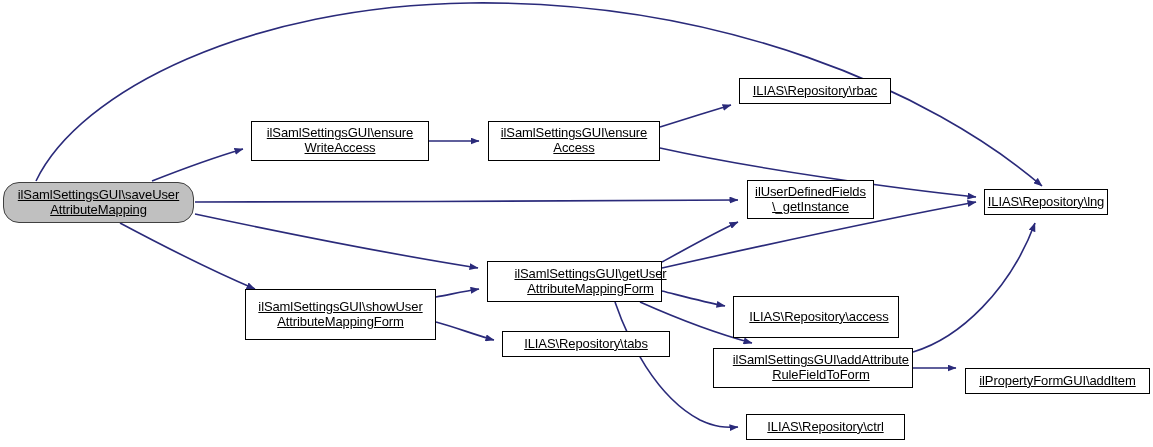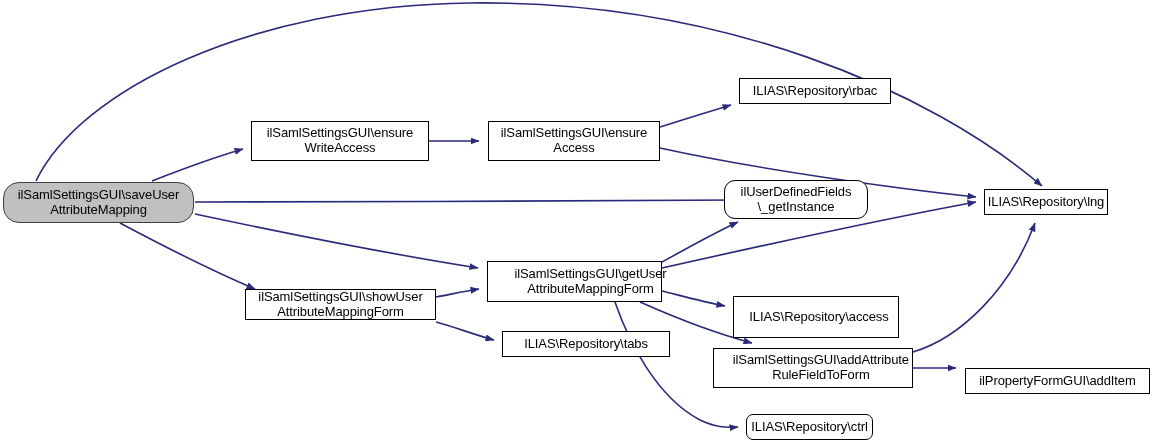--- a/index.html
+++ b/index.html
@@ -39,20 +39,21 @@
     white-space: pre-line;
   }
   .graph-node.root-node {
     background: #c0c0c0;
     border: 1px solid #404040;
   }
   .node-label {
     display: block;
     padding: 0 3px;
     white-space: pre-line;
+    text-decoration: underline;
   }
 </style>
 </head>
 <body>
 
 <div id="graph-root">
 
   <svg id="edge-layer" viewBox="0 0 1153 447" width="1153" height="447" xmlns="http://www.w3.org/2000/svg">
     <defs>
       <marker id="arrowhead" markerWidth="9" markerHeight="7" refX="8.5" refY="3.5" orient="auto" markerUnits="userSpaceOnUse">
@@ -114,31 +115,31 @@
   </div>
 
   <div class="graph-node" style="left:739px; top:78px; width:152px; height:26px;">
     <span class="node-label">ILIAS\Repository\rbac</span>
   </div>
 
   <div class="graph-node" style="left:984px; top:189px; width:124px; height:26px;">
     <span class="node-label">ILIAS\Repository\lng</span>
   </div>
 
-  <div class="graph-node" style="left:724px; top:180px; width:144px; height:39px;border-radius:11px;">
+  <div class="graph-node" style="left:747px; top:180px; width:127px; height:39px;">
     <span class="node-label">ilUserDefinedFields
 \_getInstance</span>
   </div>
 
   <div class="graph-node" style="left:487px; top:261px; width:175px; height:41px;padding-left:32px;">
     <span class="node-label">ilSamlSettingsGUI\getUser
 AttributeMappingForm</span>
   </div>
 
-  <div class="graph-node" style="left:245px; top:289px; width:191px; height:31px;">
+  <div class="graph-node" style="left:245px; top:289px; width:191px; height:51px;">
     <span class="node-label">ilSamlSettingsGUI\showUser
 AttributeMappingForm</span>
   </div>
 
   <div class="graph-node" style="left:502px; top:331px; width:168px; height:26px;">
     <span class="node-label">ILIAS\Repository\tabs</span>
   </div>
 
   <div class="graph-node" style="left:733px; top:296px; width:166px; height:42px;padding-left:6px;">
     <span class="node-label">ILIAS\Repository\access</span>
@@ -146,17 +147,17 @@
 
   <div class="graph-node" style="left:713px; top:348px; width:200px; height:40px;justify-content:flex-end;">
     <span class="node-label">ilSamlSettingsGUI\addAttribute
 RuleFieldToForm</span>
   </div>
 
   <div class="graph-node" style="left:965px; top:368px; width:185px; height:26px;">
     <span class="node-label">ilPropertyFormGUI\addItem</span>
   </div>
 
-  <div class="graph-node" style="left:746px; top:414px; width:127px; height:26px;border-radius:7px;">
+  <div class="graph-node" style="left:746px; top:414px; width:159px; height:26px;">
     <span class="node-label">ILIAS\Repository\ctrl</span>
   </div>
 
 </div>
 
 </body></html>

